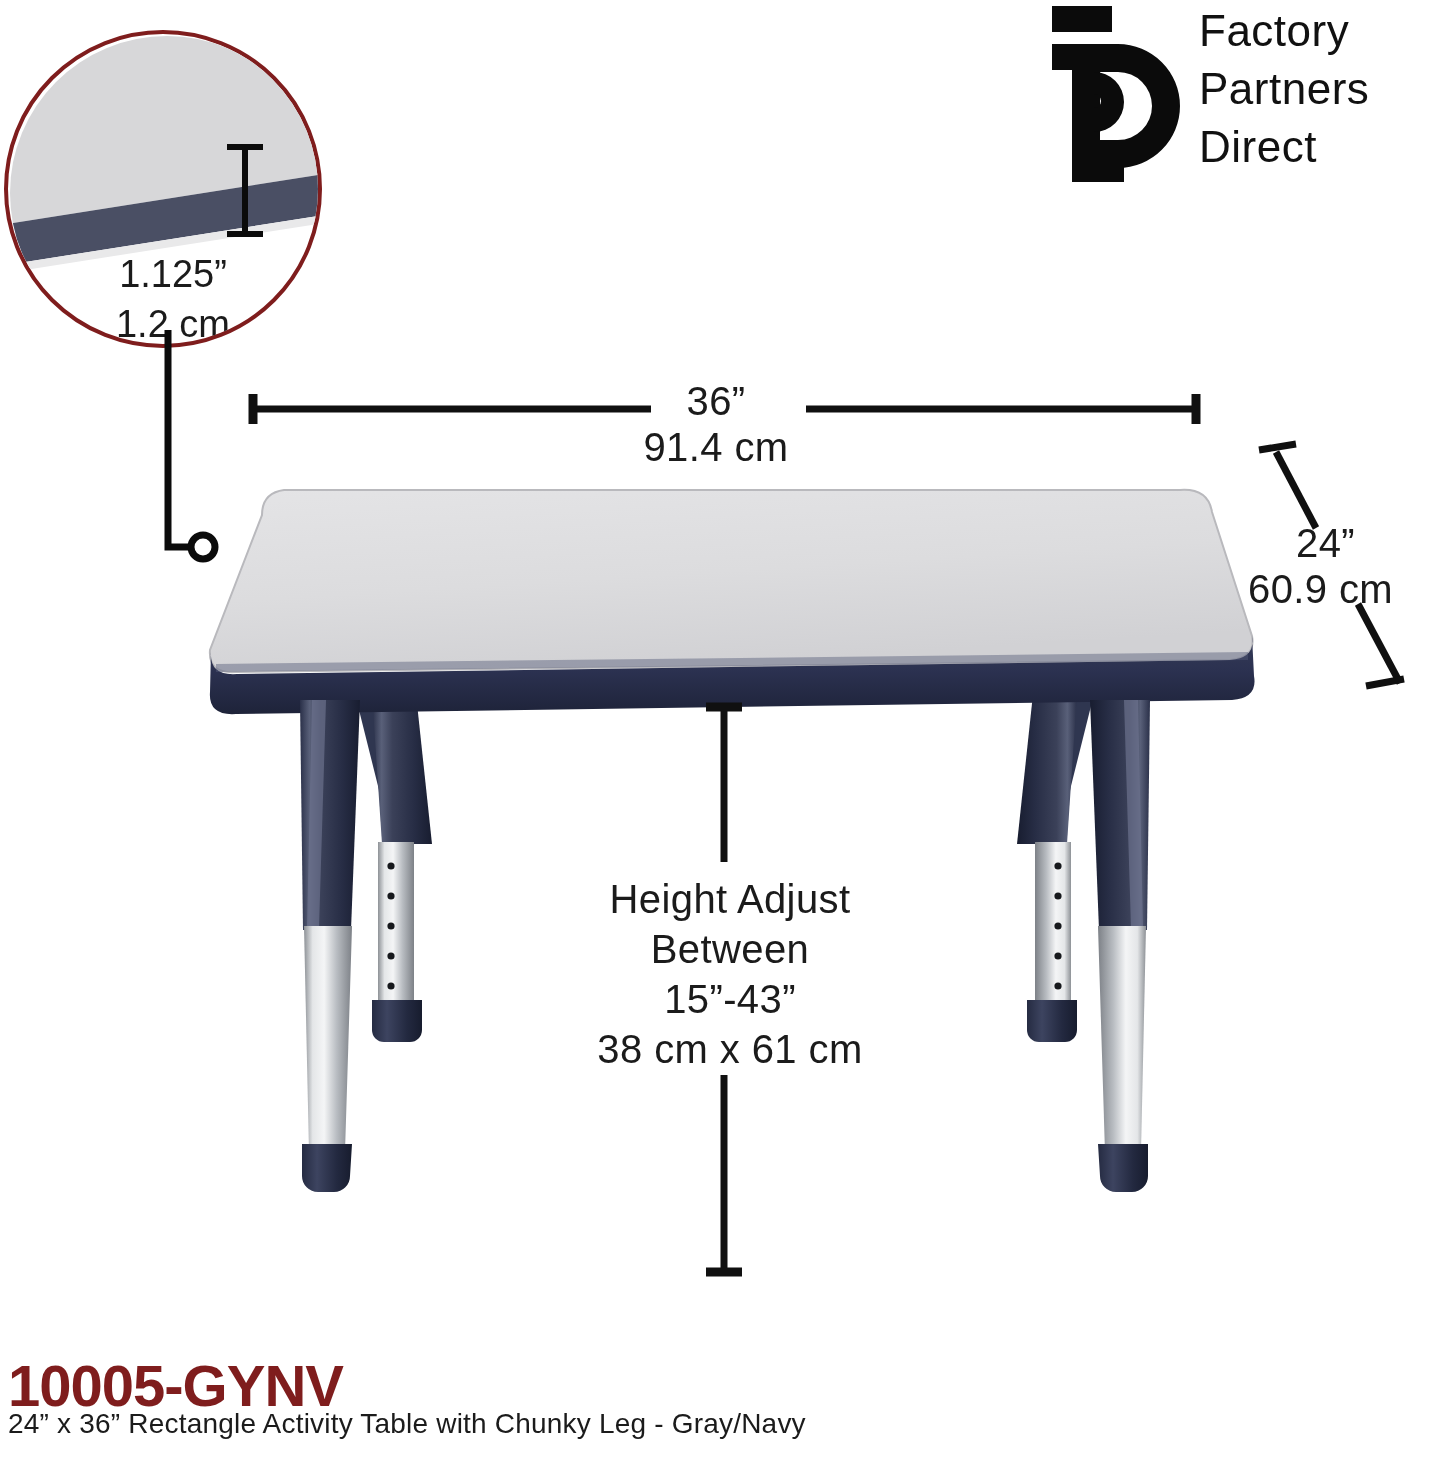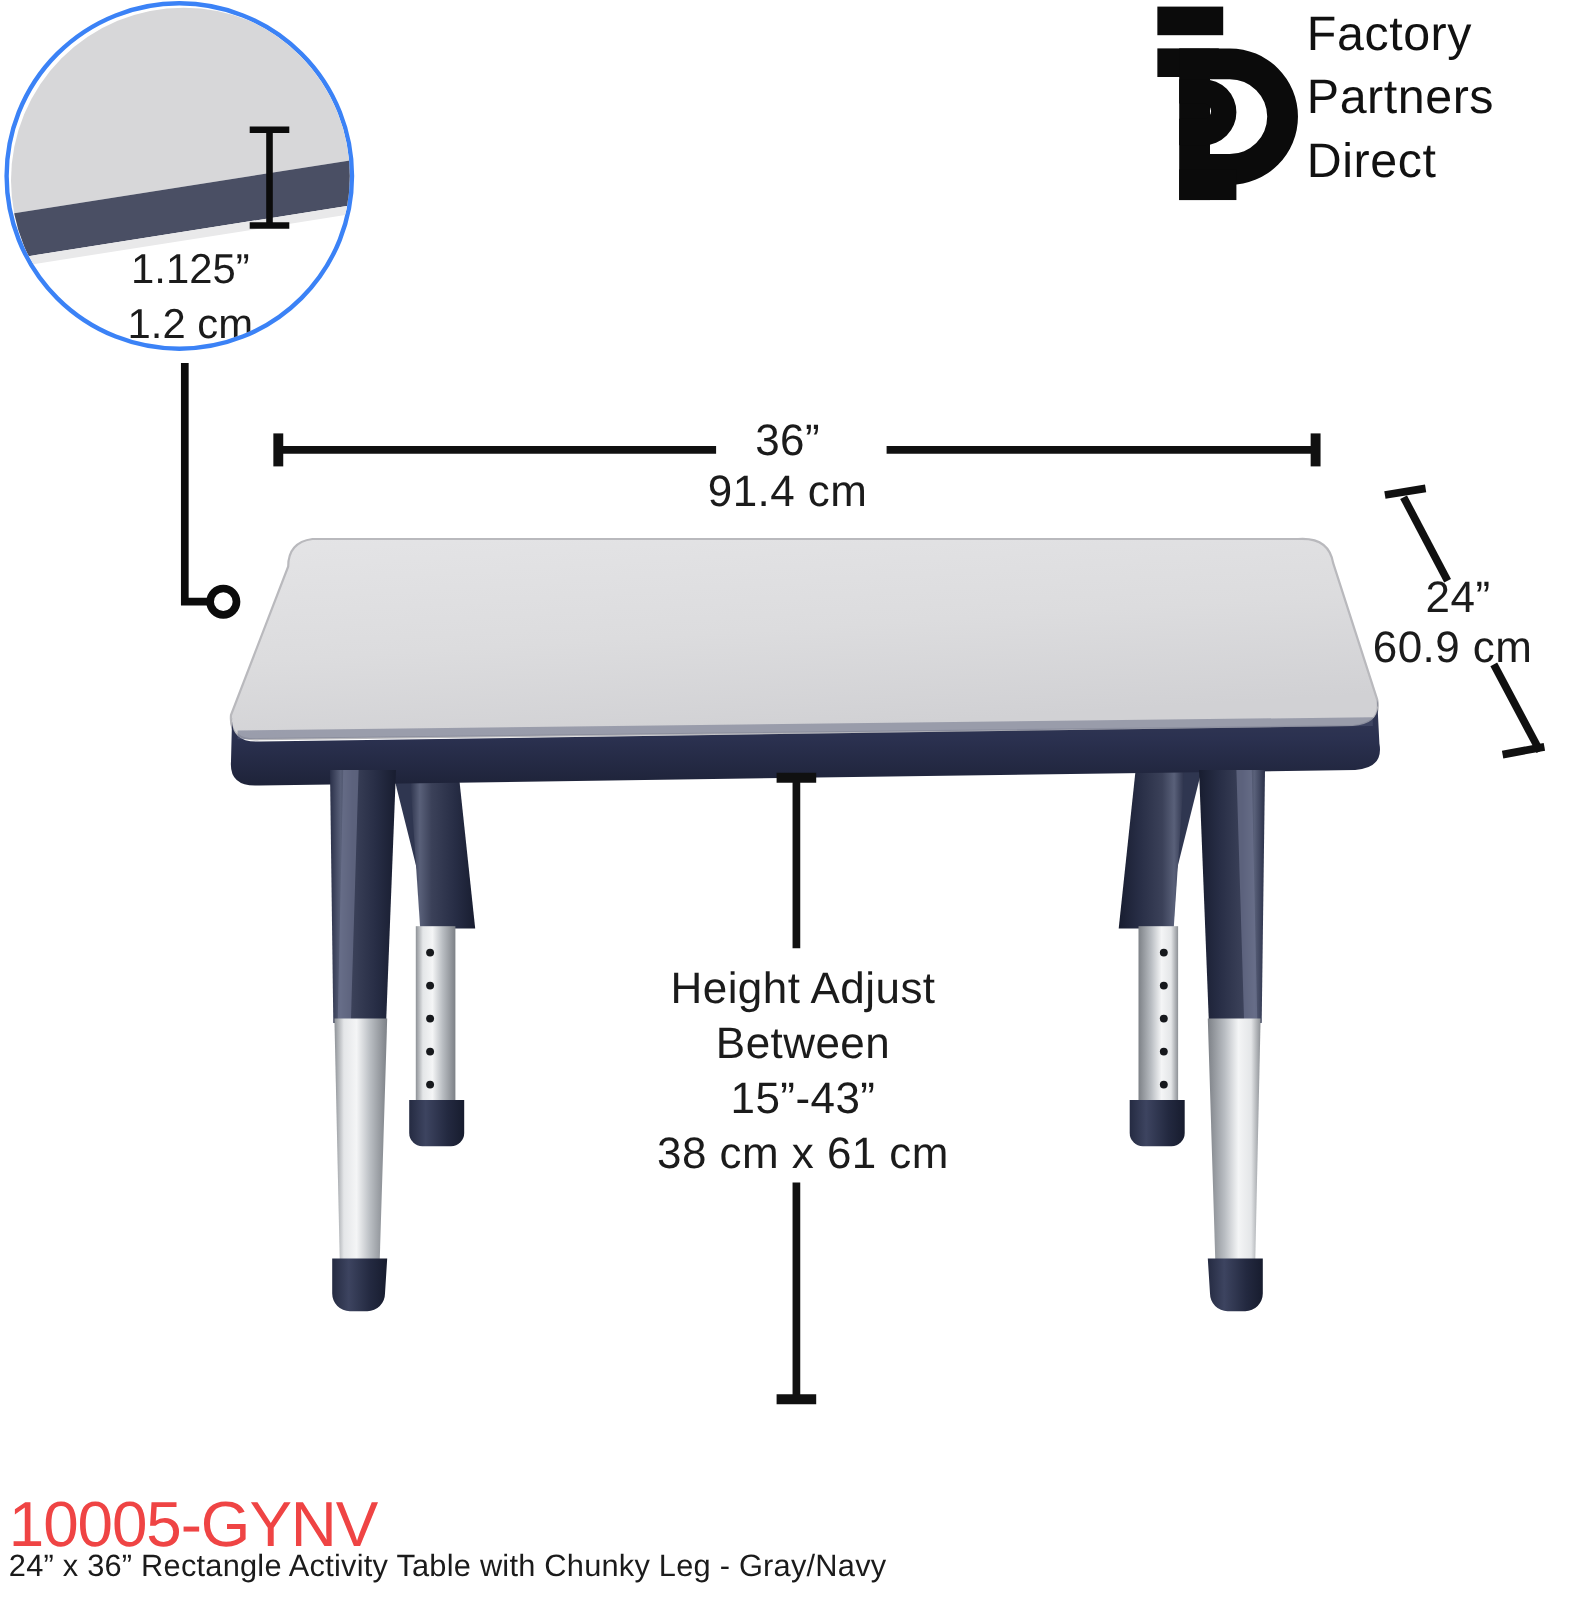--- a/index.html
+++ b/index.html
@@ -18,21 +18,21 @@
 
   
   #brand{
     position:absolute;
     left:1052px; top:2px;
     width:392px; height:180px;
     display:flex; align-items:flex-start;
   }
   #brand-mark{ width:132px; height:180px; flex:0 0 auto; }
   #brand-words{
-    margin-left:4px;
+    margin-left:15px;
     display:flex; flex-direction:column;
     justify-content:space-between;
     font-weight:300;
     color:#111111;
     letter-spacing:.5px;
   }
   #brand-words span{
     font-size:44px;
     line-height:58px;
     white-space:nowrap;
@@ -44,24 +44,24 @@
     color:#1b1b1b;
     font-weight:300;
     text-align:center;
     white-space:nowrap;
     letter-spacing:.4px;
   }
 
   
   #callout{
     position:absolute;
-    left:4px; top:1px;
+    left:4px; top:30px;
     width:318px; height:318px;
     border-radius:50%;
-    border:4px solid #3b82f6;
+    border:4px solid #7f1d1d;
     background:#ffffff;
     overflow:hidden;
     box-sizing:border-box;
     text-decoration:underline;
   }
   #callout-texts{
     position:absolute;
     left:50px; top:215px;
     width:230px;
     text-align:center;
@@ -69,23 +69,23 @@
   #callout-texts div{
     font-size:38px; line-height:50px;
     color:#1b1b1b; font-weight:300;
   }
 
   
   #sku{
     position:absolute;
     left:8px; top:1352px;
     font-size:58px;
-    font-weight:400;
+    font-weight:700;
     letter-spacing:-1px;
-    color:#ef4444;
+    color:#7f1d1d;
     white-space:nowrap;
   }
   #subtitle{
     position:absolute;
     left:8px; top:1408px;
     font-size:28px;
     font-weight:300;
     color:#1b1b1b;
     white-space:nowrap;
     letter-spacing:.2px;

